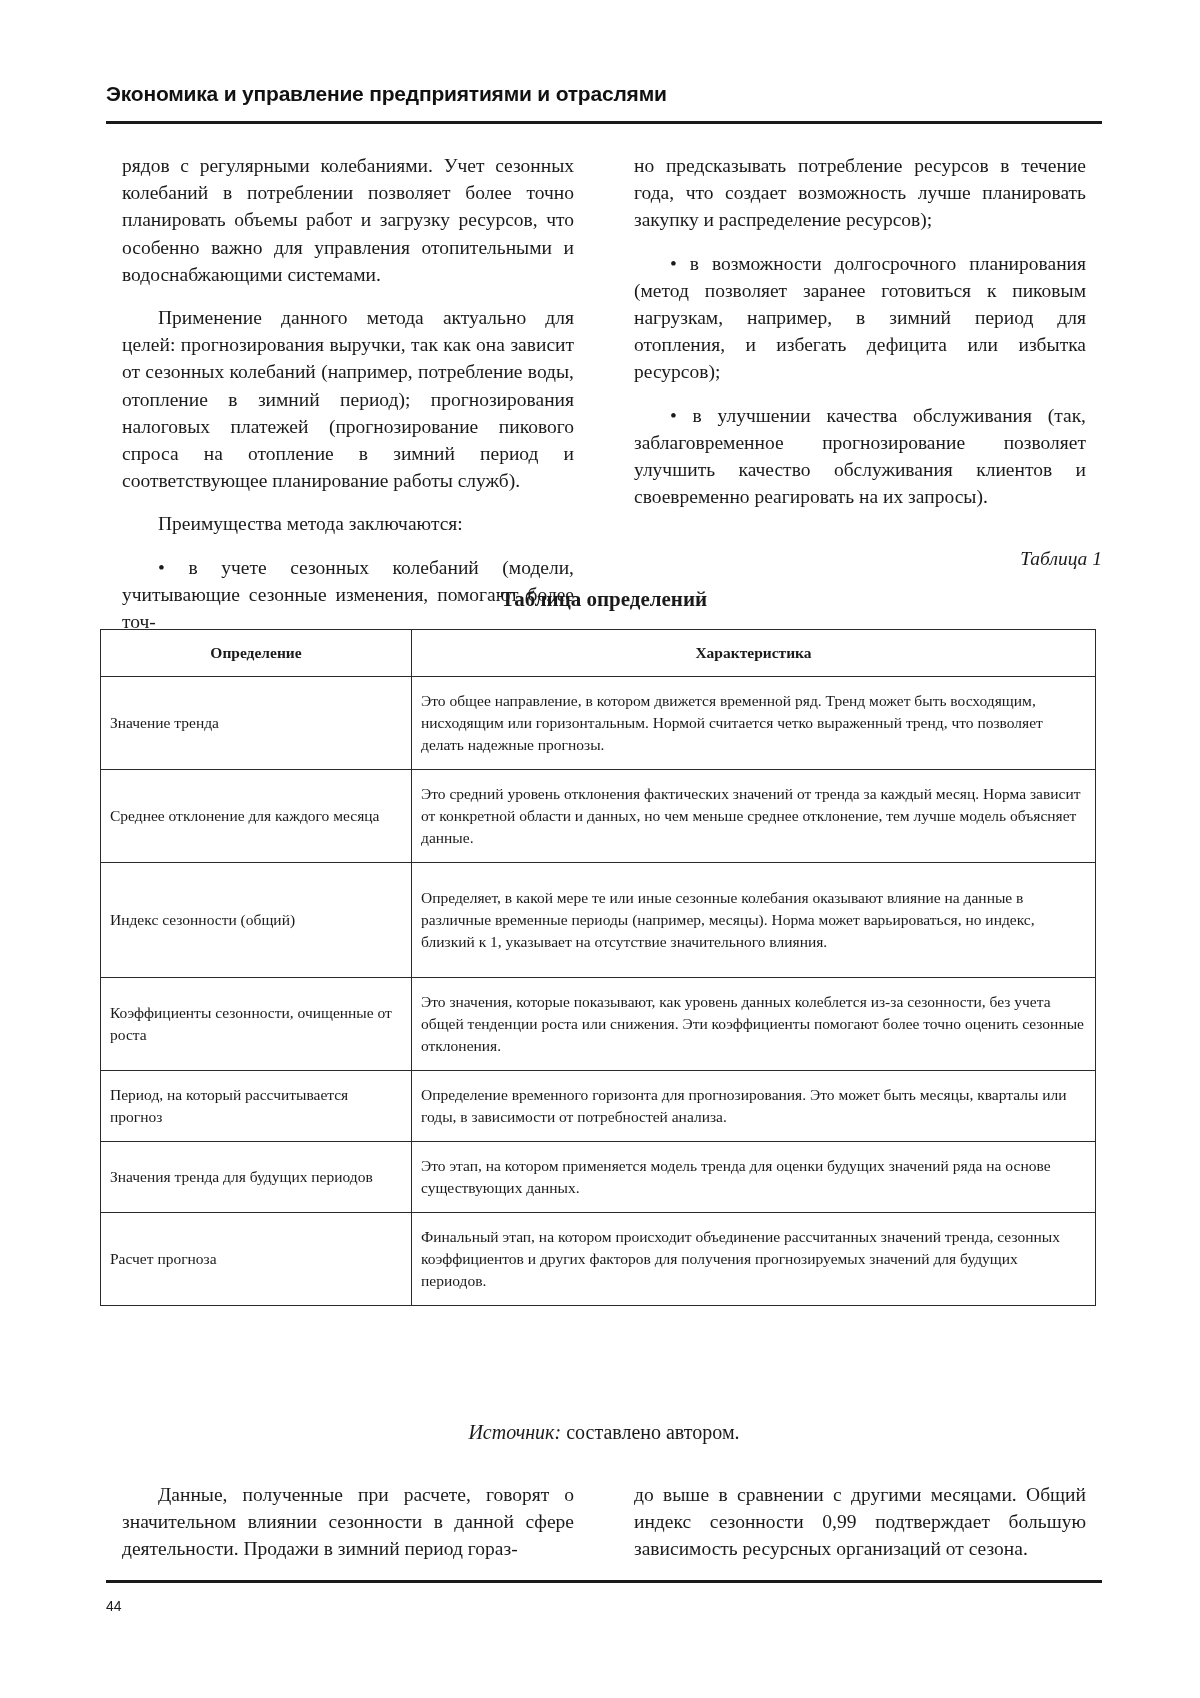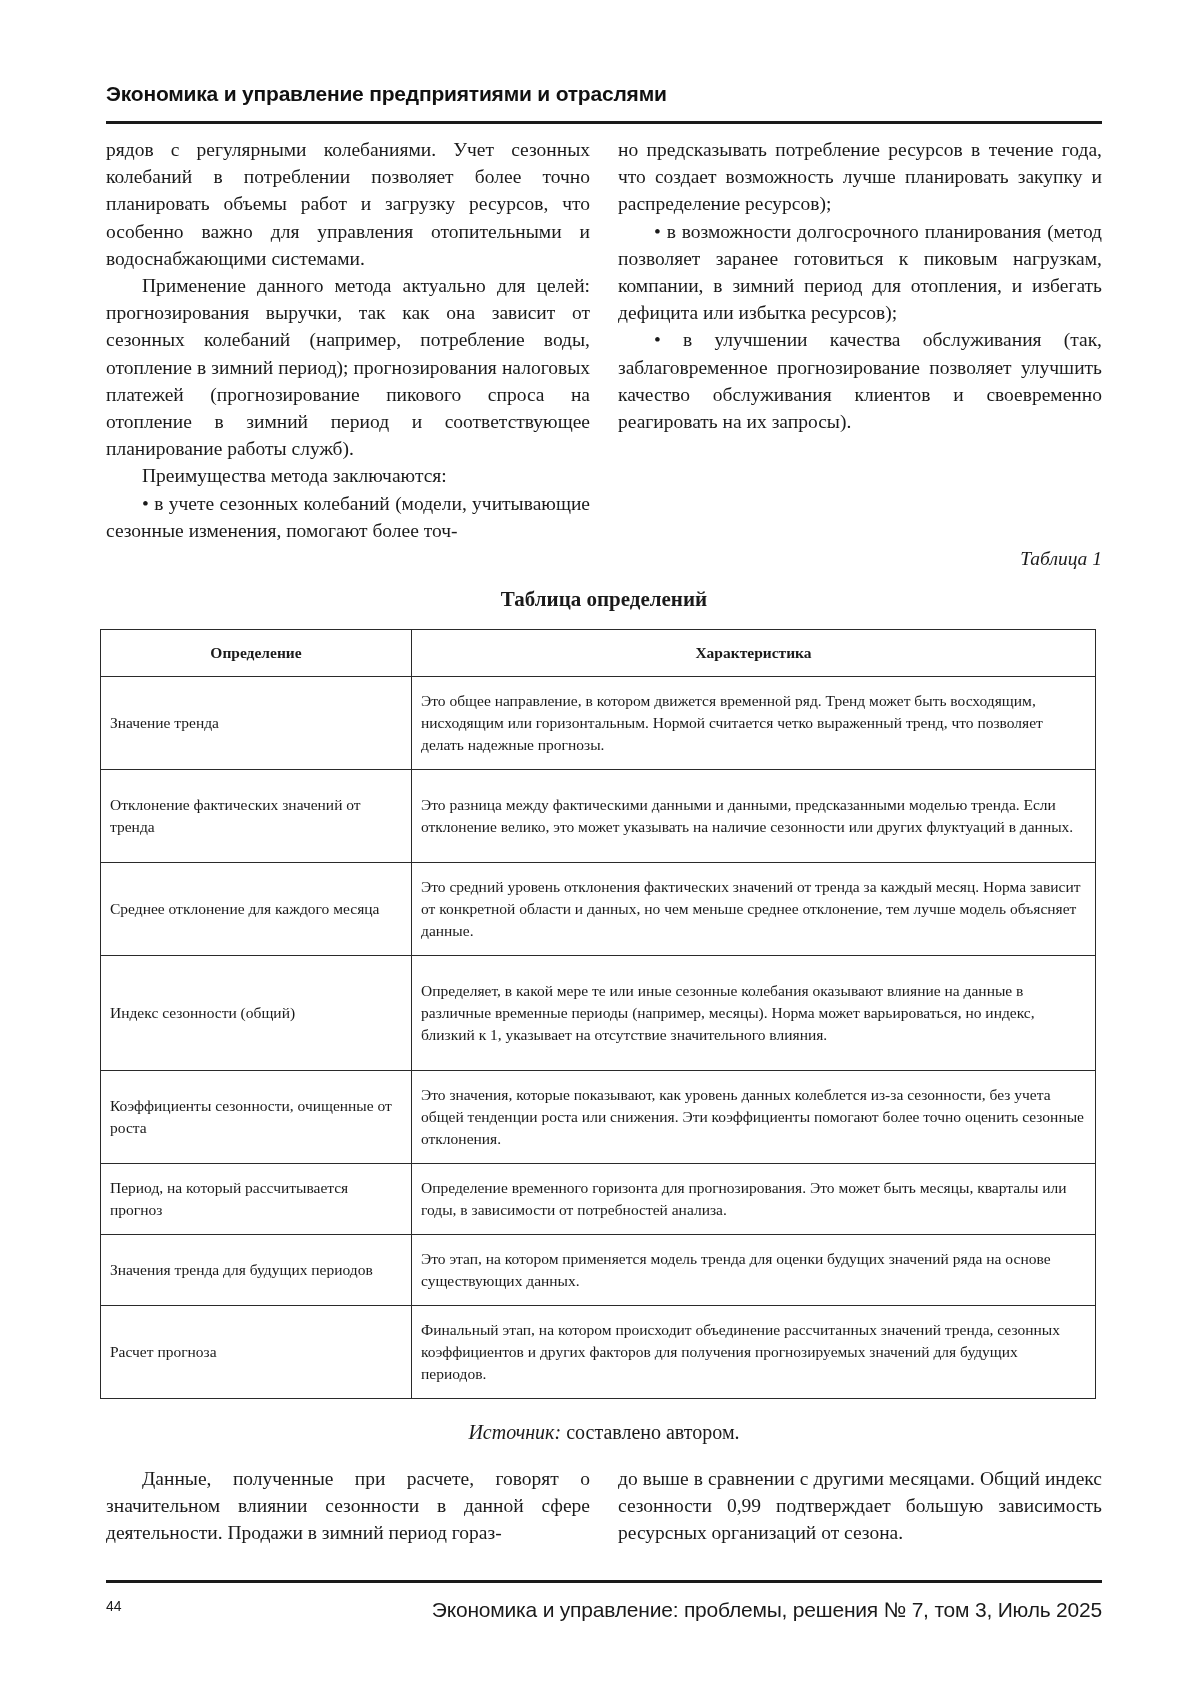--- a/index.html
+++ b/index.html
@@ -7,21 +7,21 @@
   .page { position: absolute; left: 0; top: 0; width: 1200px; height: 1698px; }
 
   .running-head {
     position: absolute; left: 106px; top: 82px; width: 996px;
     font-family: "Liberation Sans", sans-serif; font-weight: bold; font-size: 21px;
     letter-spacing: -0.2px; color: #111;
   }
   .head-rule { position: absolute; left: 106px; top: 121px; width: 996px; height: 3px; background: #1a1a1a; }
 
   .col { position: absolute; font-family: "Liberation Serif", serif; font-size: 19.5px; line-height: 27.2px; text-align: justify; color: #1a1a1a; }
-  .col p { margin: 0; }
+  .col p { margin: 16px; }
   .col .indent { text-indent: 36px; }
   .col-left-top { left: 106px; top: 136px; width: 484px; }
   .col-right-top { left: 618px; top: 136px; width: 484px; }
 
   .table-label { position: absolute; right: 98px; top: 548px; font-family: "Liberation Serif", serif; font-style: italic; font-size: 19.5px; }
   .table-title { position: absolute; left: 106px; width: 996px; top: 587px; text-align: center; font-family: "Liberation Serif", serif; font-weight: bold; font-size: 21px; }
 
   table.defs {
     position: absolute; left: 100px; top: 629px; width: 996px;
     border-collapse: collapse; font-family: "Liberation Serif", serif; font-size: 15.5px; line-height: 22px;
@@ -58,42 +58,38 @@
 
   <div class="col col-left-top">
     <p>рядов с регулярными колебаниями. Учет сезонных колебаний в потреблении позволяет более точно планировать объемы работ и загрузку ресурсов, что особенно важно для управления отопительными и водоснабжающими системами.</p>
     <p class="indent">Применение данного метода актуально для целей: прогнозирования выручки, так как она зависит от сезонных колебаний (например, потребление воды, отопление в зимний период); прогнозирования налоговых платежей (прогнозирование пикового спроса на отопление в зимний период и соответствующее планирование работы служб).</p>
     <p class="indent">Преимущества метода заключаются:</p>
     <p class="indent">• в учете сезонных колебаний (модели, учитывающие сезонные изменения, помогают более точ-</p>
   </div>
 
   <div class="col col-right-top">
     <p>но предсказывать потребление ресурсов в течение года, что создает возможность лучше планировать закупку и распределение ресурсов);</p>
-    <p class="indent">• в возможности долгосрочного планирования (метод позволяет заранее готовиться к пиковым нагрузкам, компании, в зимний период для отопления, и избегать дефицита или избытка ресурсов);</p>
+    <p class="indent">• в возможности долгосрочного планирования (метод позволяет заранее готовиться к пиковым нагрузкам, например, в зимний период для отопления, и избегать дефицита или избытка ресурсов);</p>
     <p class="indent">• в улучшении качества обслуживания (так, заблаговременное прогнозирование позволяет улучшить качество обслуживания клиентов и своевременно реагировать на их запросы).</p>
   </div>
 
   <div class="table-label">Таблица 1</div>
   <div class="table-title">Таблица определений</div>
 
   <table class="defs">
     <thead>
       <tr>
         <th>Определение</th>
         <th>Характеристика</th>
       </tr>
     </thead>
     <tbody>
       <tr class="r0">
         <td class="c1">Значение тренда</td>
         <td>Это общее направление, в котором движется временной ряд. Тренд может быть восходящим, нисходящим или горизонтальным. Нормой считается четко выраженный тренд, что позволяет делать надежные прогнозы.</td>
-      </tr>
-      <tr class="r1">
-        <td class="c1">Отклонение фактических значений от тренда</td>
-        <td>Это разница между фактическими данными и данными, предсказанными моделью тренда. Если отклонение велико, это может указывать на наличие сезонности или других флуктуаций в данных.</td>
       </tr>
       <tr class="r2">
         <td class="c1">Среднее отклонение для каждого месяца</td>
         <td>Это средний уровень отклонения фактических значений от тренда за каждый месяц. Норма зависит от конкретной области и данных, но чем меньше среднее отклонение, тем лучше модель объясняет данные.</td>
       </tr>
       <tr class="r3">
         <td class="c1">Индекс сезонности (общий)</td>
         <td>Определяет, в какой мере те или иные сезонные колебания оказывают влияние на данные в различные временные периоды (например, месяцы). Норма может варьироваться, но индекс, близкий к 1, указывает на отсутствие значительного влияния.</td>
       </tr>
       <tr class="r4">
@@ -119,15 +115,14 @@
 
   <div class="col col-left-bottom">
     <p class="indent">Данные, полученные при расчете, говорят о значительном влиянии сезонности в данной сфере деятельности. Продажи в зимний период гораз-</p>
   </div>
   <div class="col col-right-bottom">
     <p>до выше в сравнении с другими месяцами. Общий индекс сезонности 0,99 подтверждает большую зависимость ресурсных организаций от сезона.</p>
   </div>
 
   <div class="foot-rule"></div>
   <div class="page-number">44</div>
-  <div class="journal-info">Экономика и управление: проблемы, решения № 7, том 3, Июль 2025</div>
 
 </div>
 
 </body></html>

